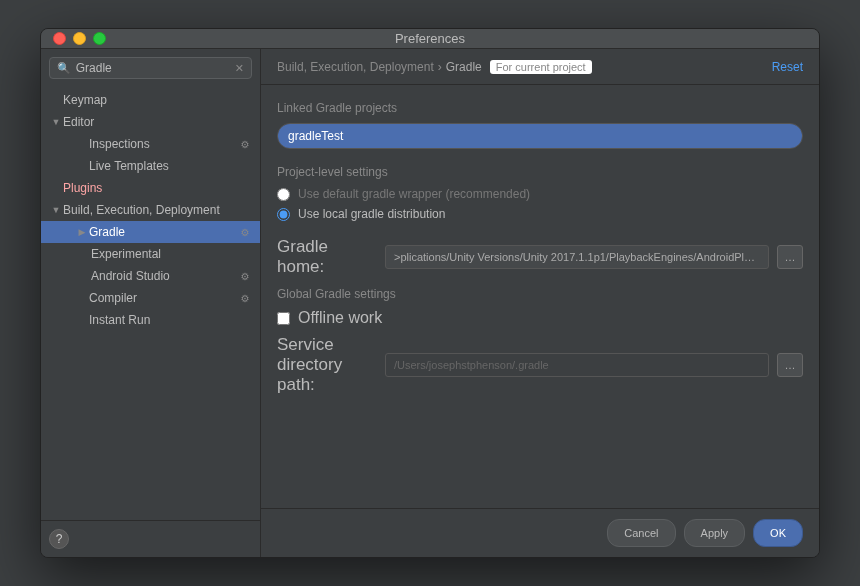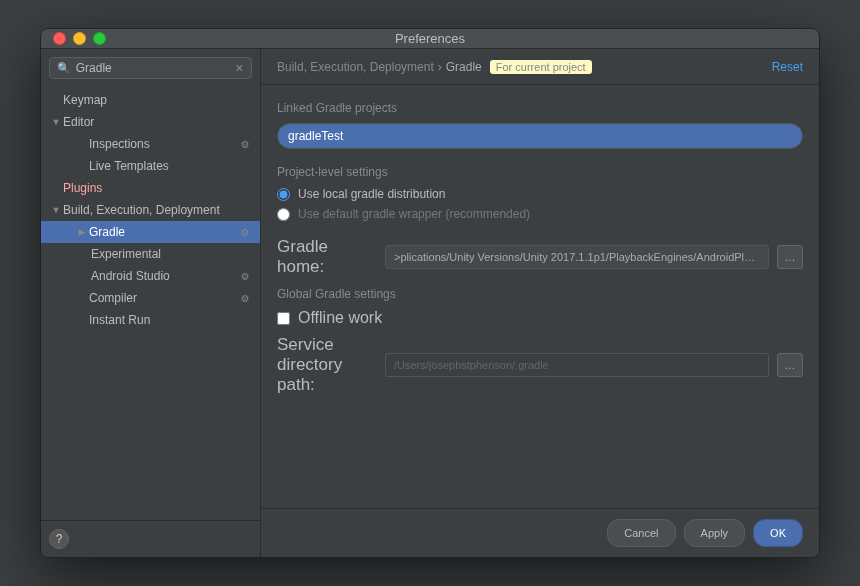--- a/index.html
+++ b/index.html
@@ -198,21 +198,21 @@
       color: #888;
       font-size: 12px;
       display: flex;
       align-items: center;
       gap: 4px;
     }
     .breadcrumb-active {
       color: #aaaaaa;
     }
     .breadcrumb-tag {
-      background: #fef9c3;
+      background: #ffffff;
       color: #888;
       font-size: 11px;
       padding: 1px 6px;
       border-radius: 3px;
       margin-left: 4px;
     }
     .reset-btn {
       color: #4b9cf5;
       font-size: 12px;
       cursor: pointer;
@@ -470,26 +470,26 @@
 
         <div class="section-label">Linked Gradle projects</div>
         <div class="linked-projects-box">
           <div class="linked-project-item">gradleTest</div>
         </div>
 
         <div class="section-label">Project-level settings</div>
 
         <div class="settings-section">
           <div class="radio-row">
+            <input type="radio" class="radio-input" name="gradle-dist" style="">
+            <label class="radio-label dimmed">Use default gradle wrapper (recommended)</label>
+          </div>
+          <div class="radio-row">
             <input type="radio" class="radio-input" name="gradle-dist" checked="" style="">
             <label class="radio-label">Use local gradle distribution</label>
-          </div>
-          <div class="radio-row">
-            <input type="radio" class="radio-input" name="gradle-dist" style="">
-            <label class="radio-label dimmed">Use default gradle wrapper (recommended)</label>
           </div>
         </div>
 
         <div class="field-row">
           <span class="field-label">Gradle home:</span>
           <input class="field-input" type="text" value="&gt;plications/Unity Versions/Unity 2017.1.1p1/PlaybackEngines/AndroidPlayer/Tools/gradle" style="">
           <button class="browse-btn">…</button>
         </div>
 
         <div class="section-label">Global Gradle settings</div>

